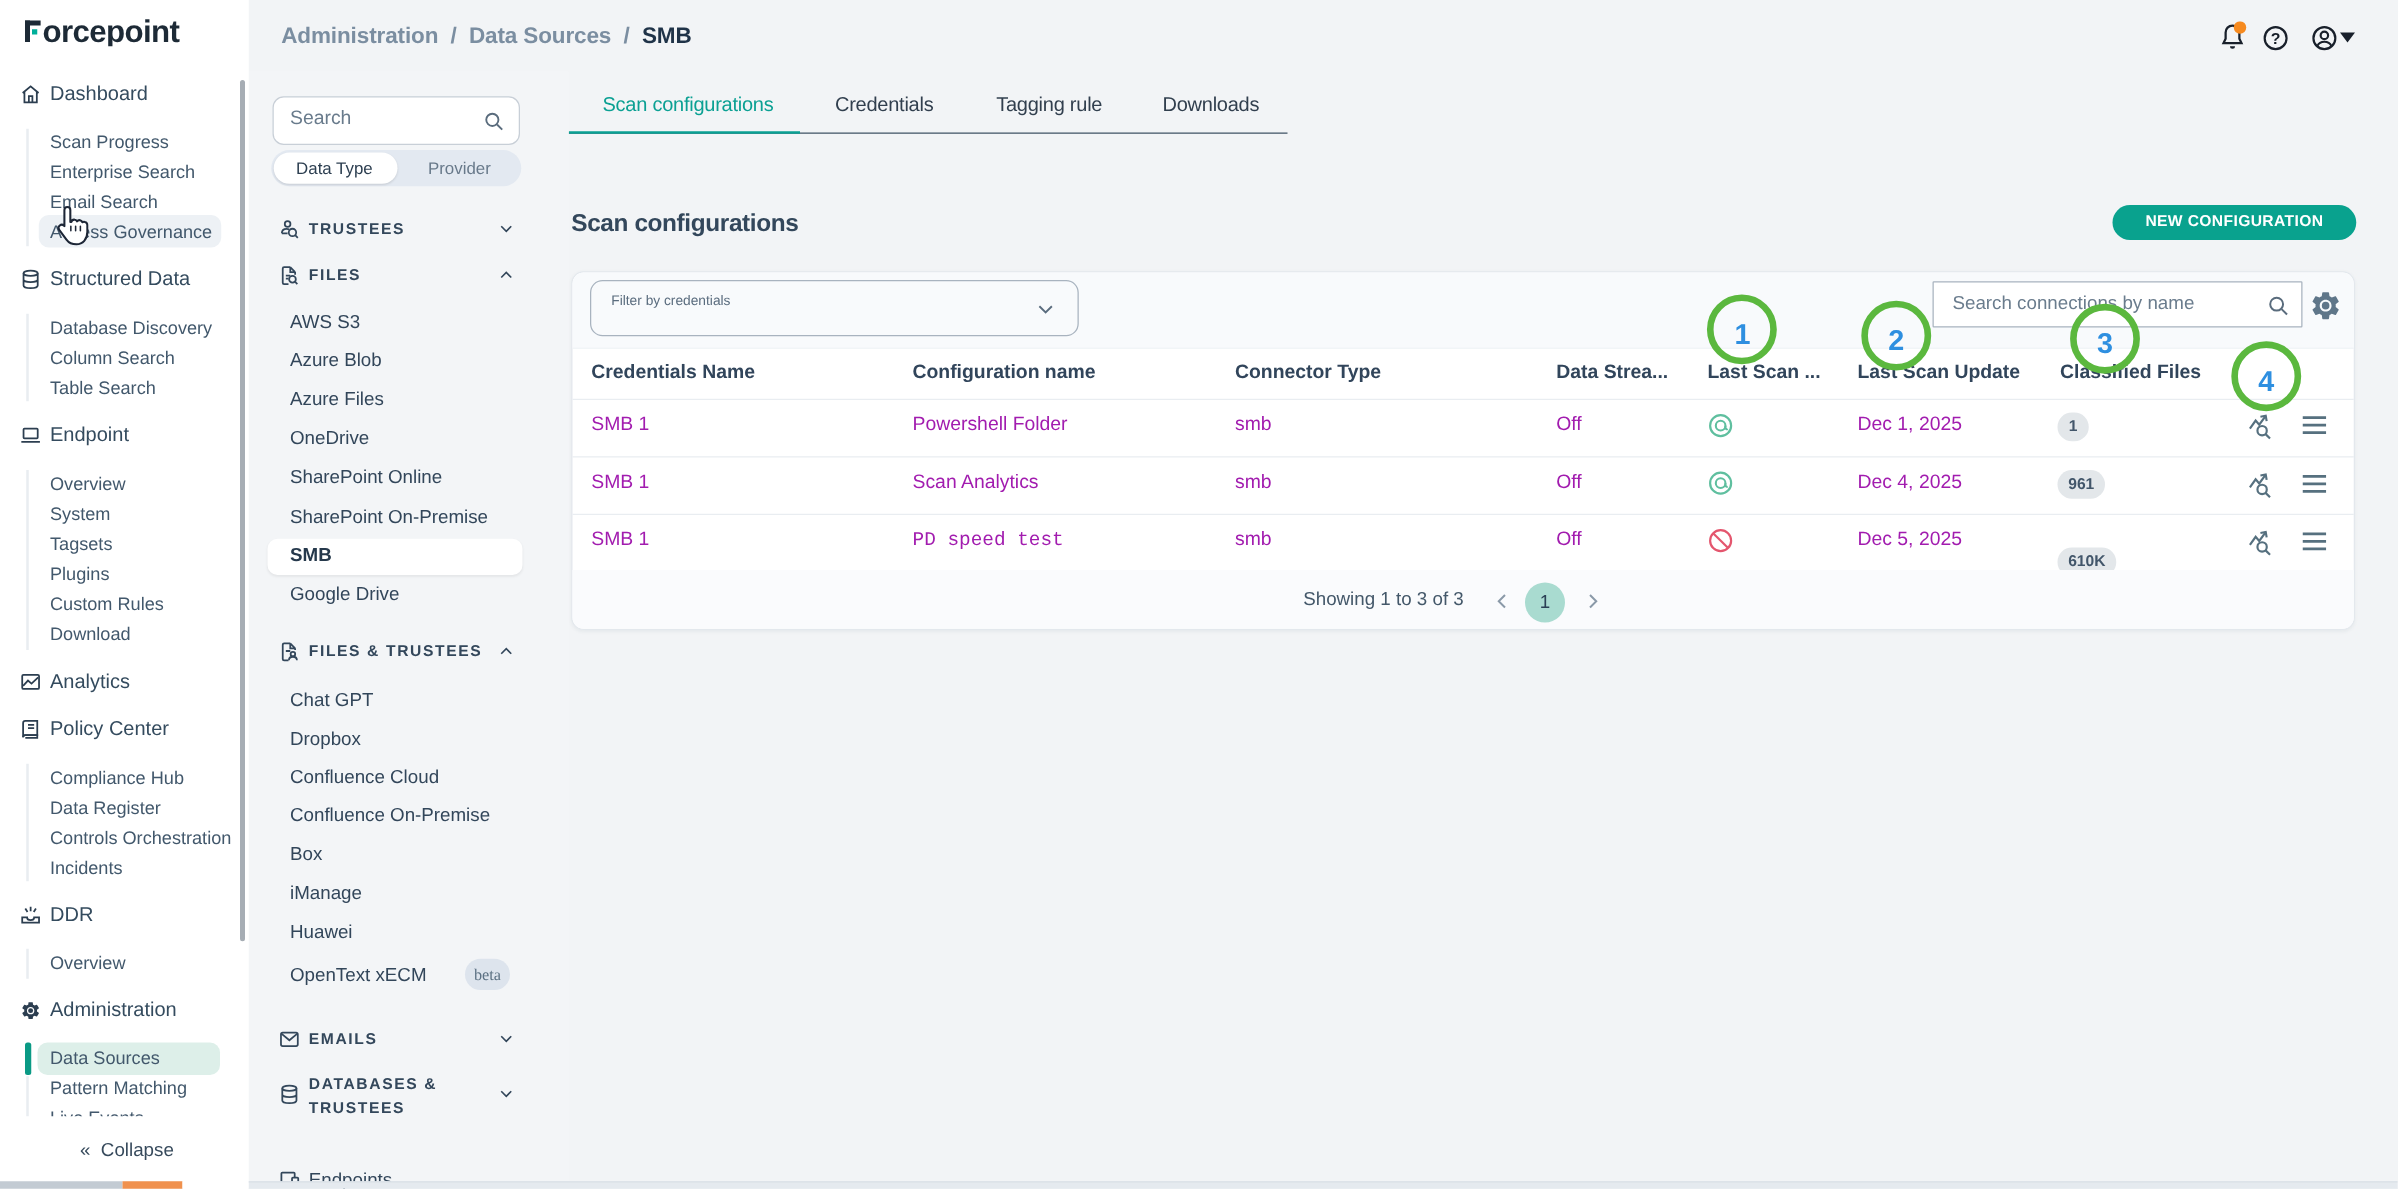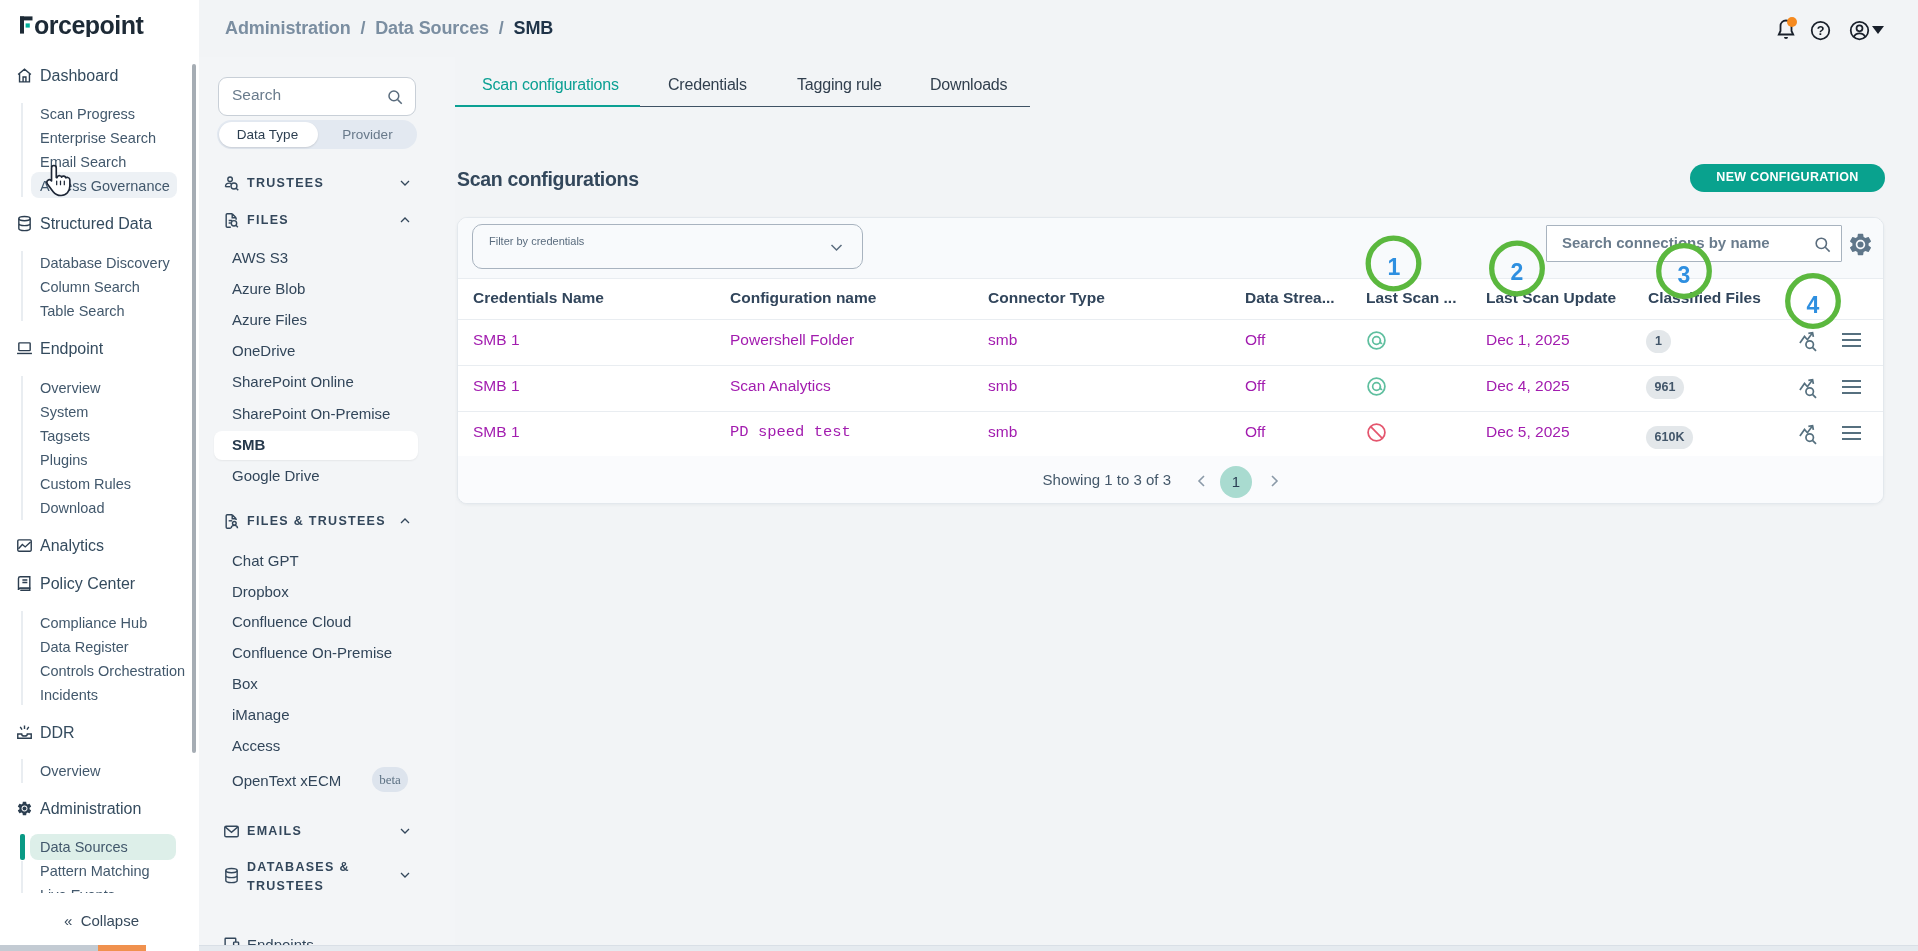--- a/index.html
+++ b/index.html
@@ -202,21 +202,21 @@
   <div class="s2hdr" style="top:454px">FILES &amp; TRUSTEES</div>
   <svg class="chev" style="top:458px" viewBox="0 0 24 24" fill="none" stroke="#33475b" stroke-width="2.6">
       <path d="M4 16 L12 8 L20 16"></path>
     </svg>
   <div class="s2item" style="top:492px">Chat GPT</div>
   <div class="s2item" style="top:523px">Dropbox</div>
   <div class="s2item" style="top:553px">Confluence Cloud</div>
   <div class="s2item" style="top:584px">Confluence On-Premise</div>
   <div class="s2item" style="top:615px">Box</div>
   <div class="s2item" style="top:646px">iManage</div>
-  <div class="s2item" style="top:677px">Access</div>
+  <div class="s2item" style="top:677px">Huawei</div>
   <div class="s2item" style="top:712px">OpenText xECM</div>
   <div class="abs" style="left:173px;top:710px;width:36px;height:25px;line-height:25px;background:#dde4ed;border-radius:13px;text-align:center;font-size:13px;color:#5c7183;font-family:Liberation Serif, serif;">beta</div>
 
   <svg class="icon2" style="top:766px" viewBox="0 0 24 24" fill="none" stroke="#33475b" stroke-width="2">
       <rect x="2.5" y="4.5" width="19" height="15" rx="2"></rect>
       <path d="M3 5.5 L12 13 L21 5.5"></path>
     </svg>
   <div class="s2hdr" style="top:764px">EMAILS</div>
   <svg class="chev" style="top:768px" viewBox="0 0 24 24" fill="none" stroke="#33475b" stroke-width="2.6">
       <path d="M4 8 L12 16 L20 8"></path>
@@ -254,21 +254,21 @@
   <div class="abs" style="left:2px;top:160px;width:1427px;height:287px;background:#fff;border:1px solid #e3e8ed;border-radius:10px;box-shadow:0 1px 3px rgba(40,60,80,0.06);">
     <div class="abs" style="left:0;top:0;width:1425px;height:61px;background:#f8fafc;border-bottom:1px solid #e9edf1;border-radius:9px 9px 0 0;"></div>
 
     <div class="abs" style="left:14px;top:6px;width:391px;height:45px;border:1px solid #a8b3bf;border-radius:10px;">
       <div style="position:absolute;left:16px;top:10px;font-size:11px;color:#5a6c7e;">Filter by credentials</div>
       <svg style="position:absolute;right:18px;top:15px;" width="15" height="15" viewBox="0 0 24 24" fill="none" stroke="#5a6c7e" stroke-width="2.4">
           <path d="M4 8 L12 16 L20 8"></path>
         </svg>
     </div>
 
-    <div class="abs" style="left:1088px;top:7px;width:296px;height:37px;background:#fff;border:1px solid #a8b3bf;border-radius:1px;font-weight:bold;">
+    <div class="abs" style="left:1088px;top:7px;width:296px;height:37px;background:#fff;border:1px solid #a8b3bf;border-radius:1px;">
       <div style="position:absolute;left:15px;top:8px;font-size:15px;color:#6a7c8d;">Search connections by name</div>
       <svg style="position:absolute;right:9px;top:9px;" width="19" height="19" viewBox="0 0 24 24" fill="none" stroke="#5a6c7d" stroke-width="2">
           <circle cx="10.5" cy="10.5" r="6.5"></circle>
           <path d="M15.5 15.5 L21 21"></path>
         </svg>
     </div>
 
     <svg class="abs" style="left:1389px;top:13px;" width="27" height="27" viewBox="0 0 24 24">
       <path d="M19.14,12.94c0.04-0.3,0.06-0.61,0.06-0.94c0-0.32-0.02-0.64-0.07-0.94l2.03-1.58c0.18-0.14,0.23-0.41,0.12-0.61l-1.92-3.32c-0.12-0.22-0.37-0.29-0.59-0.22l-2.39,0.96c-0.5-0.38-1.03-0.7-1.62-0.94L14.4,2.81c-0.04-0.24-0.24-0.41-0.48-0.41h-3.84c-0.24,0-0.43,0.17-0.47,0.41L9.25,5.35C8.66,5.59,8.12,5.92,7.63,6.29L5.24,5.33c-0.22-0.08-0.47,0-0.59,0.22L2.74,8.87C2.62,9.08,2.66,9.34,2.86,9.48l2.03,1.58C4.84,11.36,4.8,11.69,4.8,12s0.02,0.64,0.07,0.94l-2.03,1.58c-0.18,0.14-0.23,0.41-0.12,0.61l1.92,3.32c0.12,0.22,0.37,0.29,0.59,0.22l2.39-0.96c0.5,0.38,1.03,0.7,1.62,0.94l0.36,2.54c0.05,0.24,0.24,0.41,0.48,0.41h3.84c0.24,0,0.44-0.17,0.47-0.41l0.36-2.54c0.59-0.24,1.13-0.56,1.62-0.94l2.39,0.96c0.22,0.08,0.47,0,0.59-0.22l1.92-3.32c0.12-0.22,0.07-0.47-0.12-0.61L19.14,12.94z M12,16.2c-2.32,0-4.2-1.88-4.2-4.2s1.88-4.2,4.2-4.2s4.2,1.88,4.2,4.2S14.32,16.2,12,16.2z" fill="#5f7689" fill-rule="evenodd"></path>
       <circle cx="12" cy="12" r="2.7" fill="#5f7689"></circle>
@@ -295,21 +295,21 @@
     <div class="cell" style="left:787px;top:159px;">Off</div>
     <div class="cell" style="left:15px;top:205px;">SMB 1</div>
     <div class="cell" style="left:272px;top:205px;font-family:Liberation Mono, monospace;">PD speed test</div>
     <div class="cell" style="left:530px;top:205px;">smb</div>
     <div class="cell" style="left:787px;top:205px;">Off</div>
     <div class="cell" style="left:1028px;top:113px;">Dec 1, 2025</div>
     <div class="cell" style="left:1028px;top:159px;">Dec 4, 2025</div>
     <div class="cell" style="left:1028px;top:205px;">Dec 5, 2025</div>
     <div class="badge" style="left:1188px;top:112px;width:25px;">1</div>
     <div class="badge" style="left:1188px;top:158px;width:38px;">961</div>
-    <div class="badge" style="left:1188px;top:208px;width:47px;">610K</div>
+    <div class="badge" style="left:1188px;top:220px;width:47px;">610K</div>
   </div>
   <svg class="abs" style="left:910.5px;top:272.5px;" width="21" height="21" viewBox="0 0 24 24" fill="none" stroke="#5fbf9f" stroke-width="2">
       <circle cx="12" cy="12" r="9.6"></circle>
       <circle cx="12" cy="12" r="4.4" stroke-width="1.9"></circle>
       <path d="M16.4 12 V13.8 C16.4 15.2 17.6 15.5 18.4 14.9" stroke-width="1.9"></path>
     </svg>
   <svg class="abs" style="left:1343px;top:272px;" width="23" height="23" viewBox="0 0 24 24" fill="none" stroke="#56707f" stroke-width="1.8">
       <path d="M2 14.5 L6.8 7.8 L9.8 11.2 L15.2 3.8"></path>
       <path d="M10.8 4.6 L15.2 3.8 L16 8.2"></path>
       <circle cx="12.2" cy="16.2" r="3.9"></circle>

